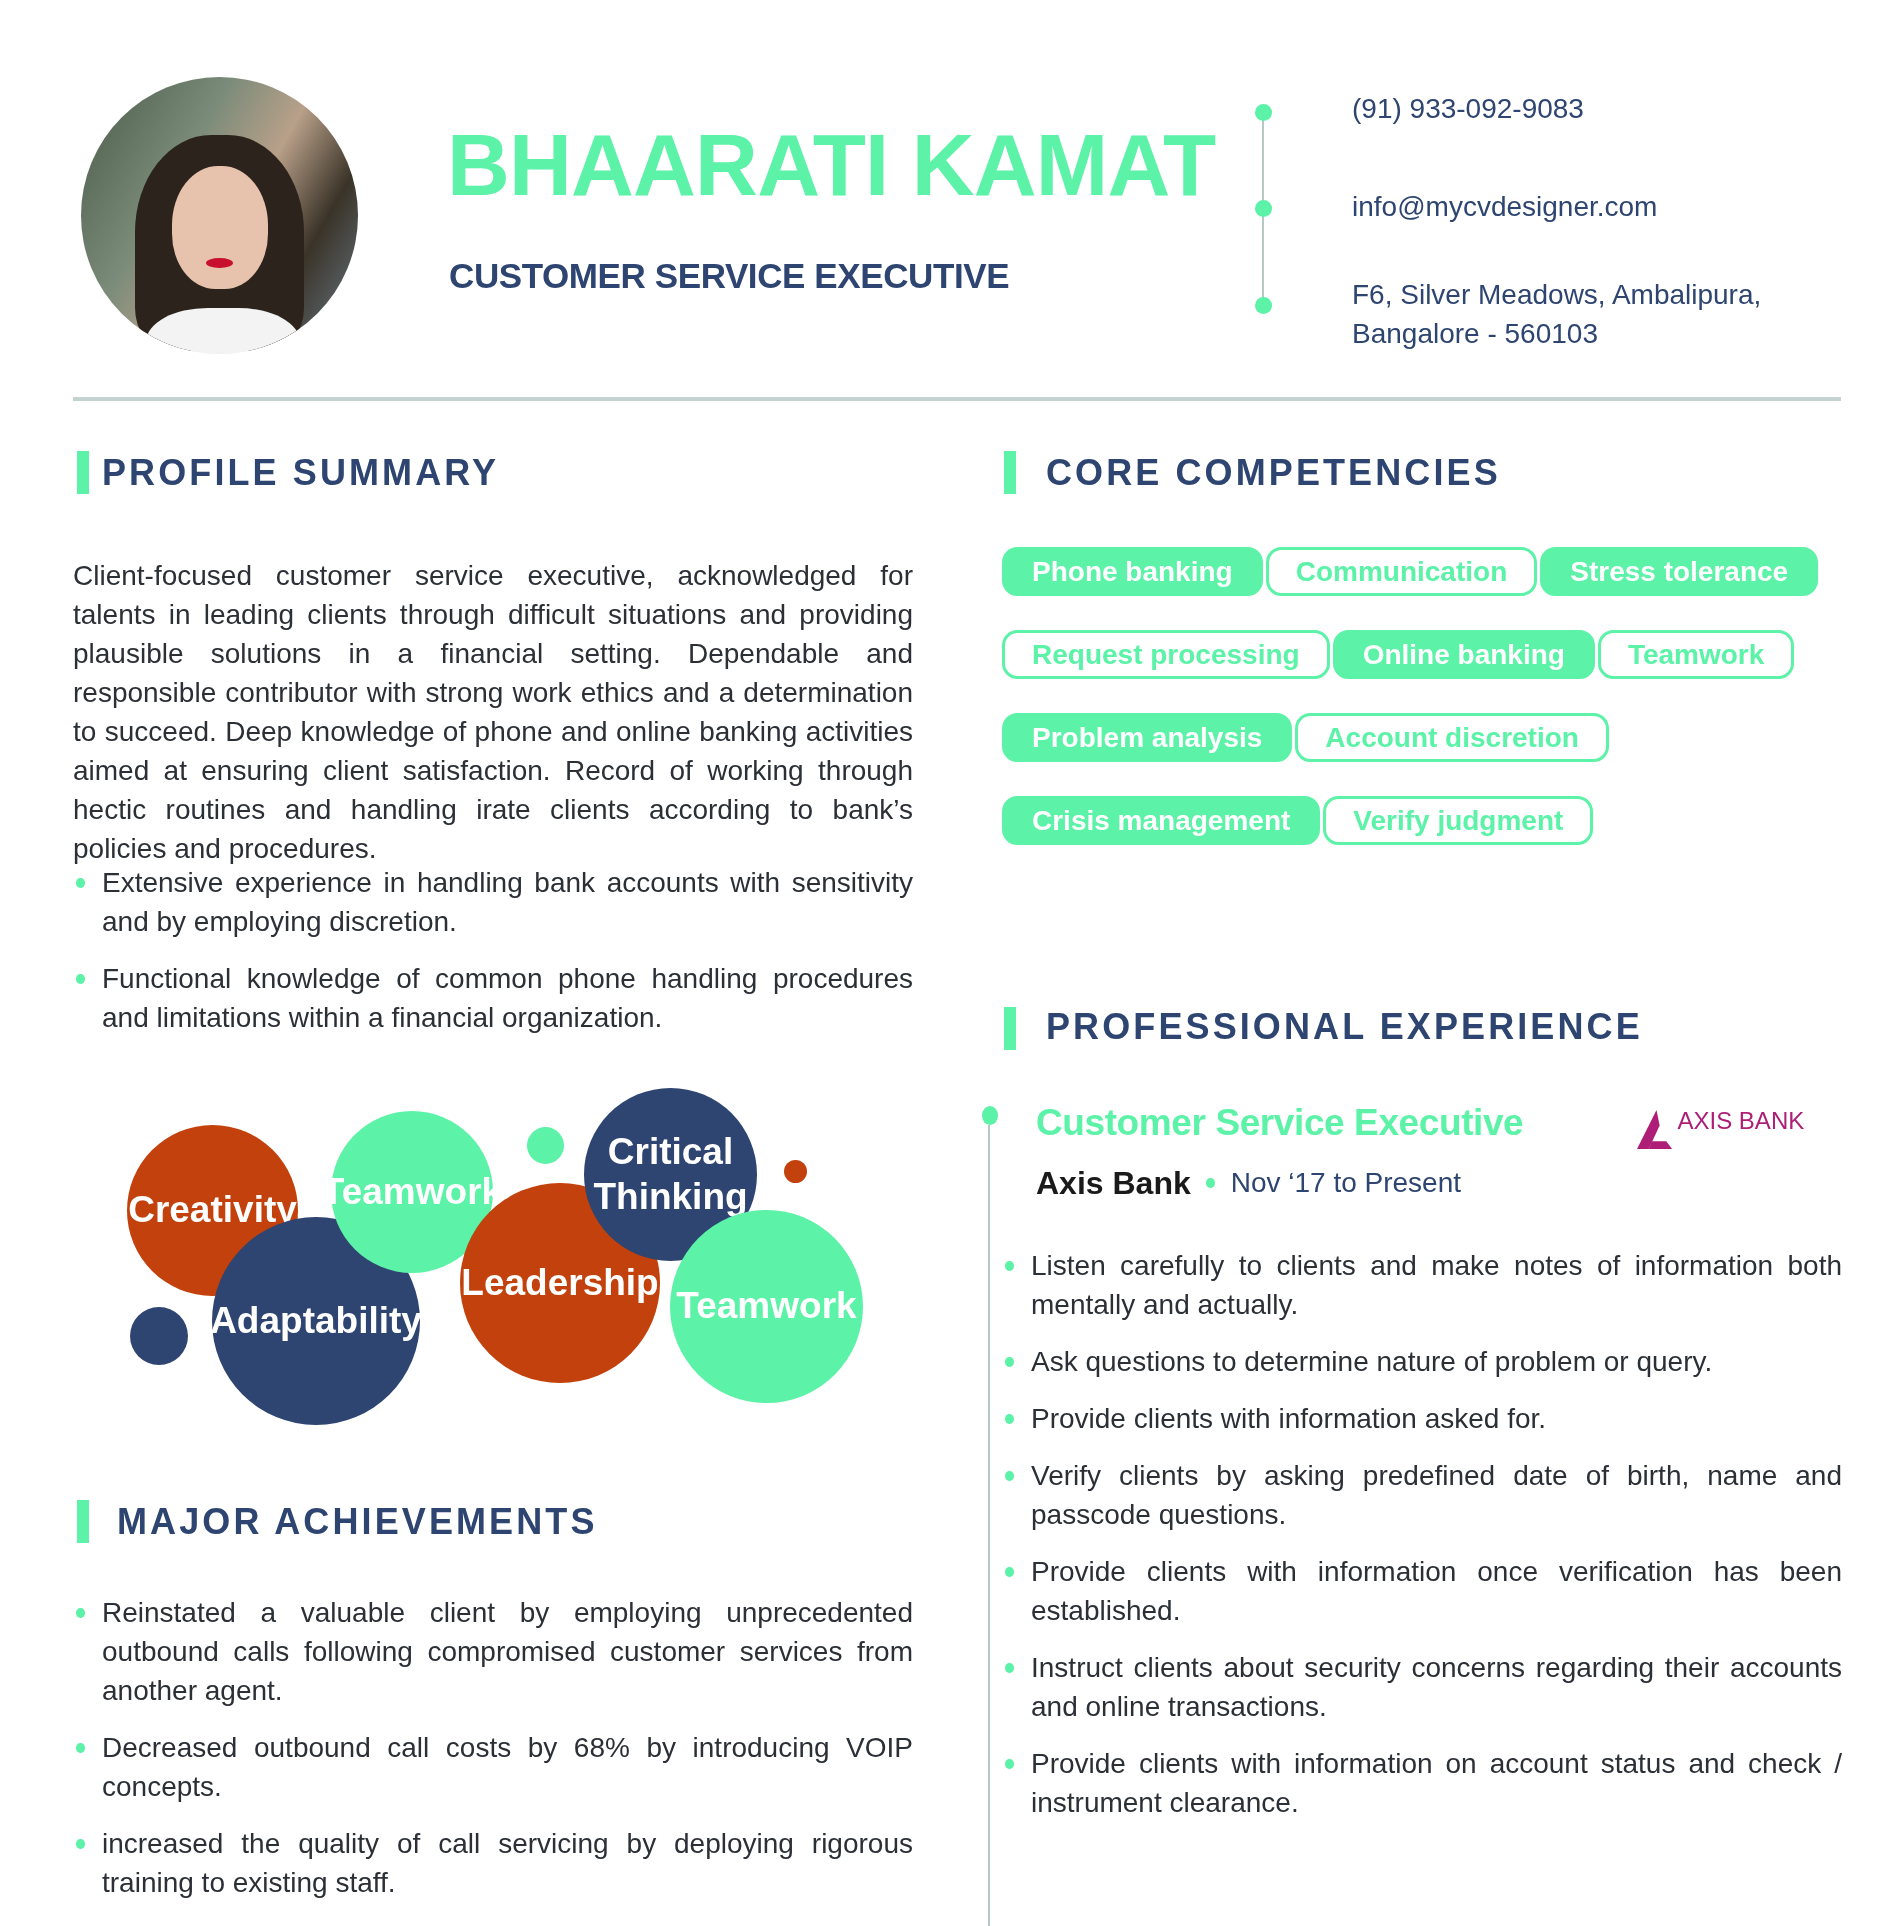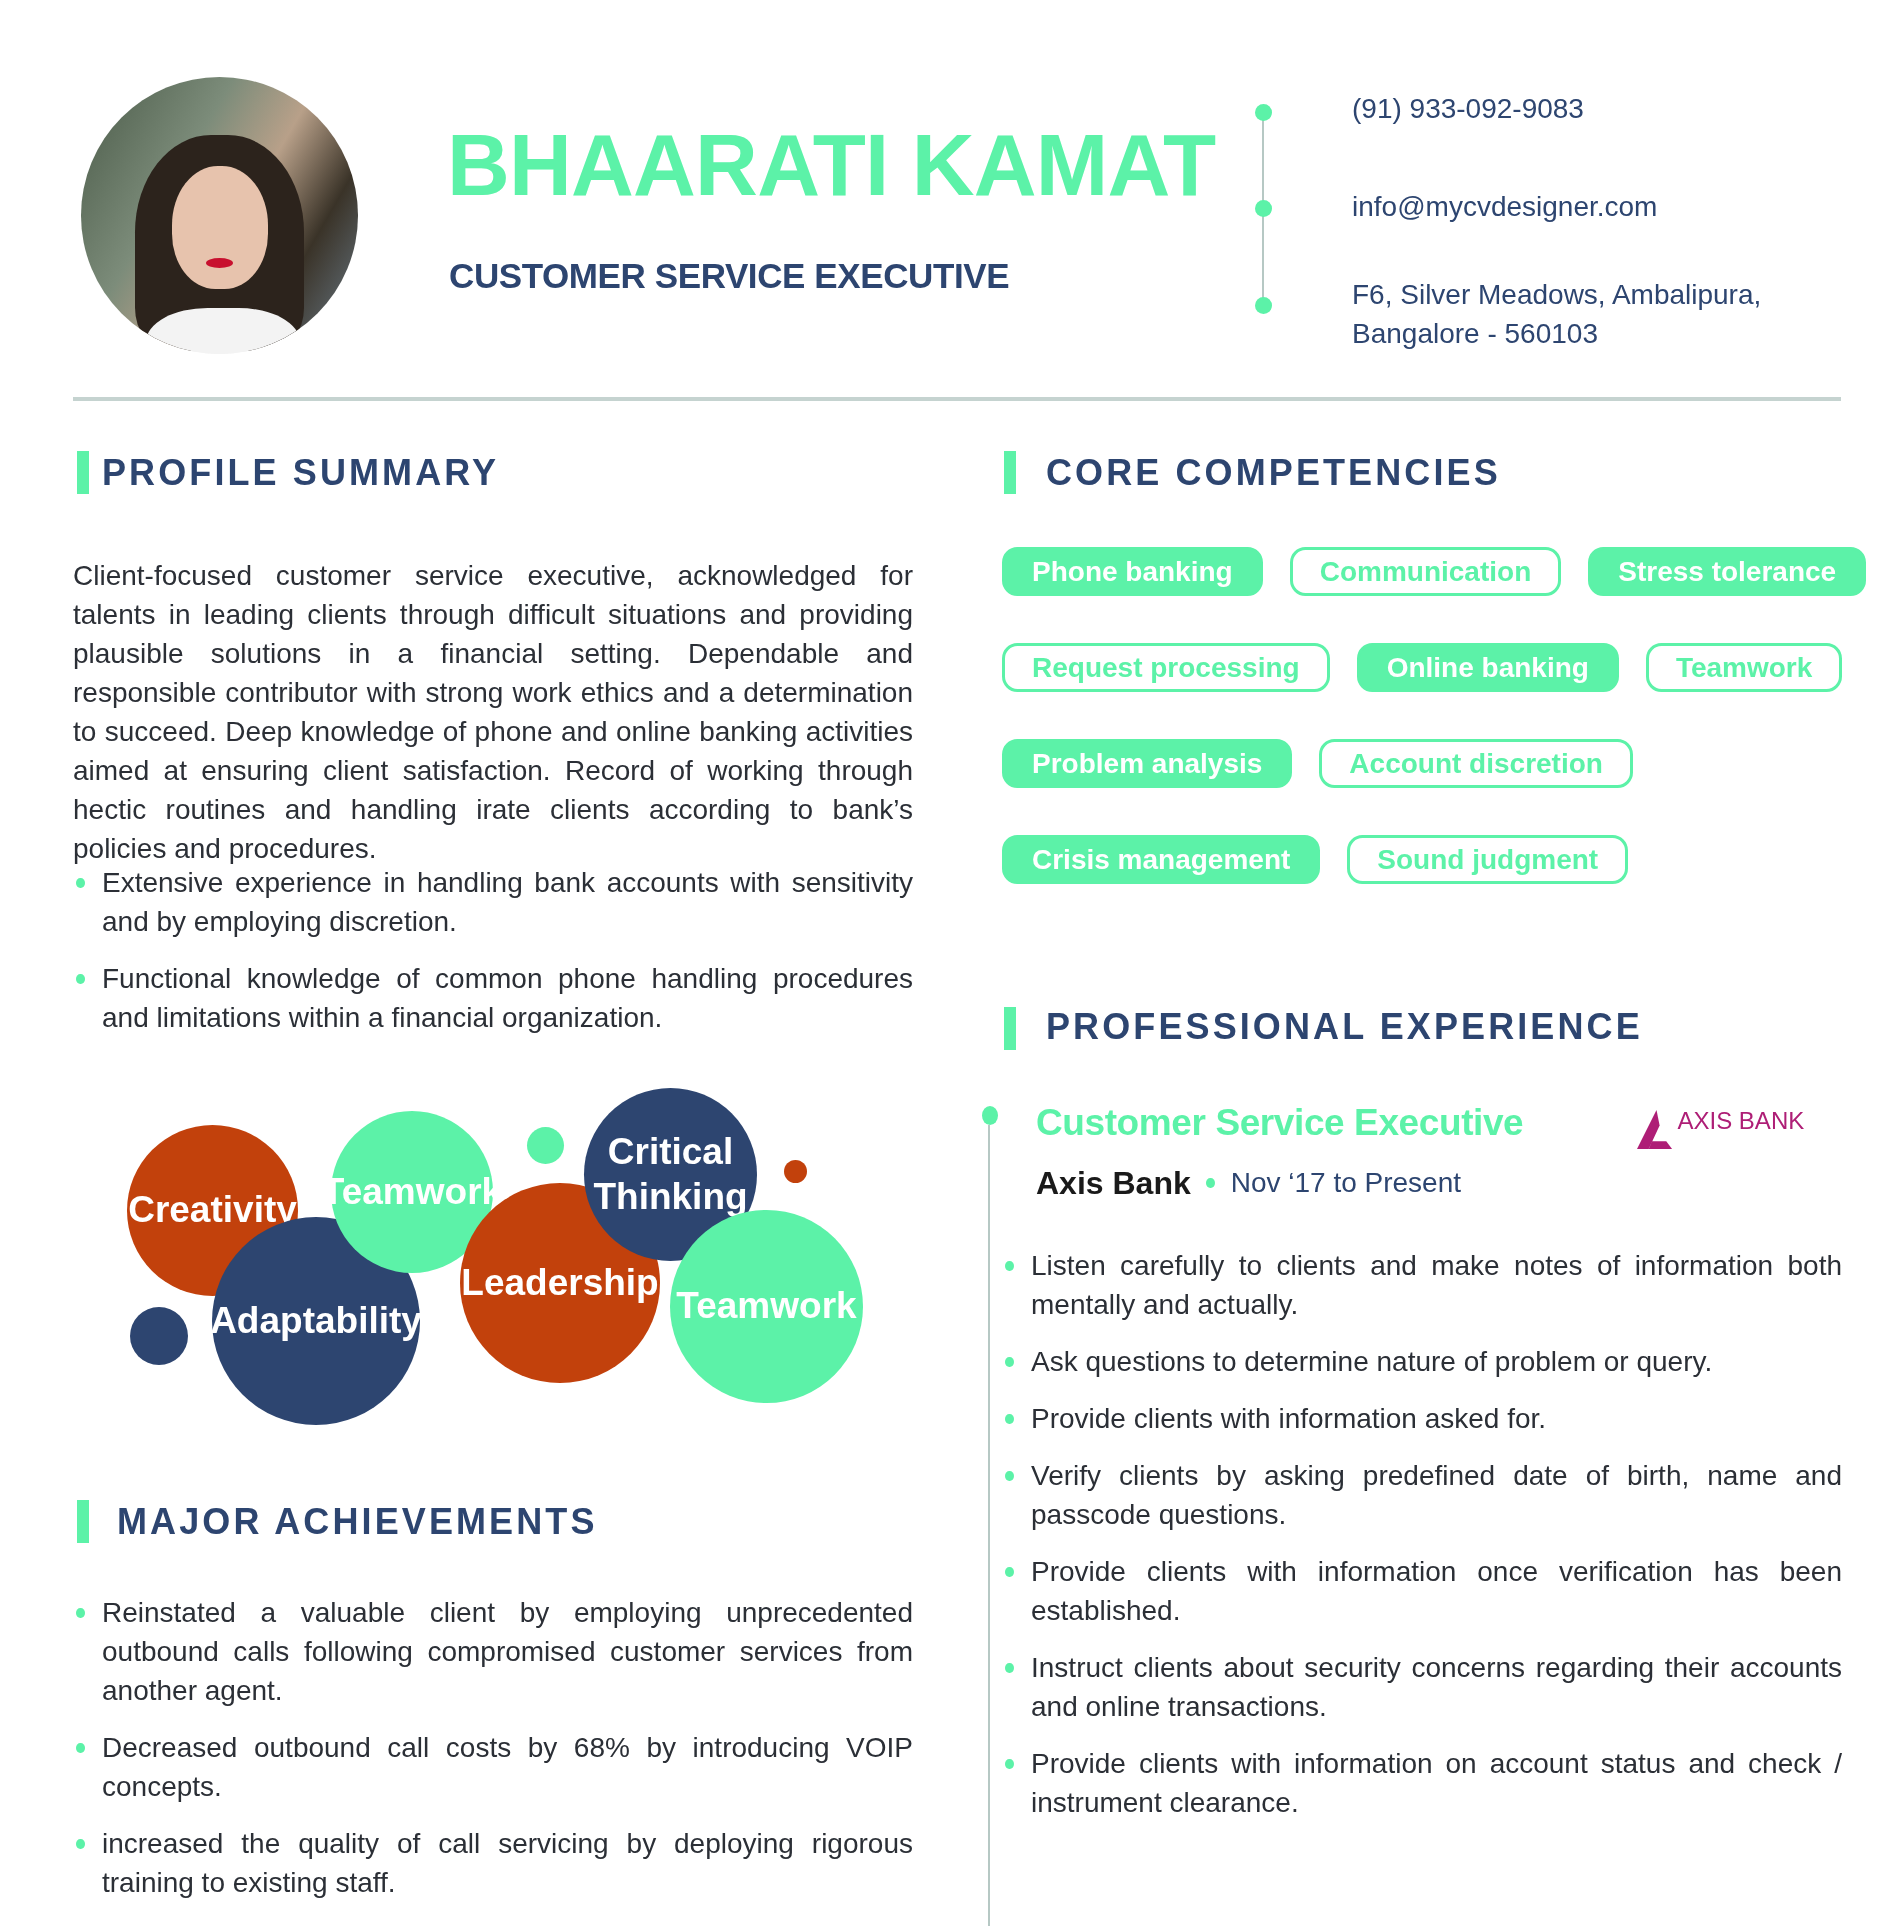--- a/index.html
+++ b/index.html
@@ -40,21 +40,21 @@
 
   .body-text { font-size: 28px; line-height: 39px; color: #2b2f36; text-align: justify; margin-top: 32px; }
   .bullets { list-style: none; margin: 0; padding: 0; }
   .bullets li { position: relative; padding-left: 29px; font-size: 28px; line-height: 39px; color: #2b2f36; margin-bottom: 18px; text-align: justify; }
   .bullets li::before {
     content: ""; position: absolute; left: 3.1px; top: 14.6px; width: 9.2px; height: 10.8px; border-radius: 50%; background: #5cf2a8;
   }
 
   
   .chips { left: 1002px; top: 547px; width: 886px; }
-  .chip-row { display: flex; gap: 27px; margin-bottom: 47px; }
+  .chip-row { display: flex; gap: 3px; margin-bottom: 34px; }
   .chip {
     height: 49px; padding: 0 27px; border-radius: 15.4px; display: flex; align-items: center;
     font-size: 28px; font-weight: 700; white-space: nowrap; box-sizing: border-box; cursor: pointer;
   }
   .chip.filled { background: #5cf2a8; color: #ffffff; border: 3.9px solid #5cf2a8; }
   .chip.outline { background: #ffffff; color: #5cf2a8; border: 3.9px solid #5cf2a8; }
 
   
   .bubble { position: absolute; border-radius: 50%; display: flex; align-items: center; justify-content: center; text-align: center; color: #ffffff; font-weight: 700; font-size: 37px; line-height: 1.2; }
   .b-mint { background: #5cf2a8; }
@@ -135,21 +135,21 @@
     <div class="chip outline">Request processing</div>
     <div class="chip filled">Online banking</div>
     <div class="chip outline">Teamwork</div>
   </div>
   <div class="chip-row">
     <div class="chip filled">Problem analysis</div>
     <div class="chip outline">Account discretion</div>
   </div>
   <div class="chip-row">
     <div class="chip filled">Crisis management</div>
-    <div class="chip outline">Sound judgment</div>
+    <div class="chip outline">Verify judgment</div>
   </div>
 </div>
 
 <div class="abs sec-bar" style="left:1004px; top:1007px"></div>
 <div class="abs sec-title" style="left:1046px; top:1009px">PROFESSIONAL EXPERIENCE</div>
 
 <div class="abs timeline" style="top:1125px; height:1525px"></div>
 
 <div class="tl-dot" style="left:982px; top:1106px"></div>
 <div class="abs job-title" style="left:1036px; top:1104px">Customer Service Executive</div>

